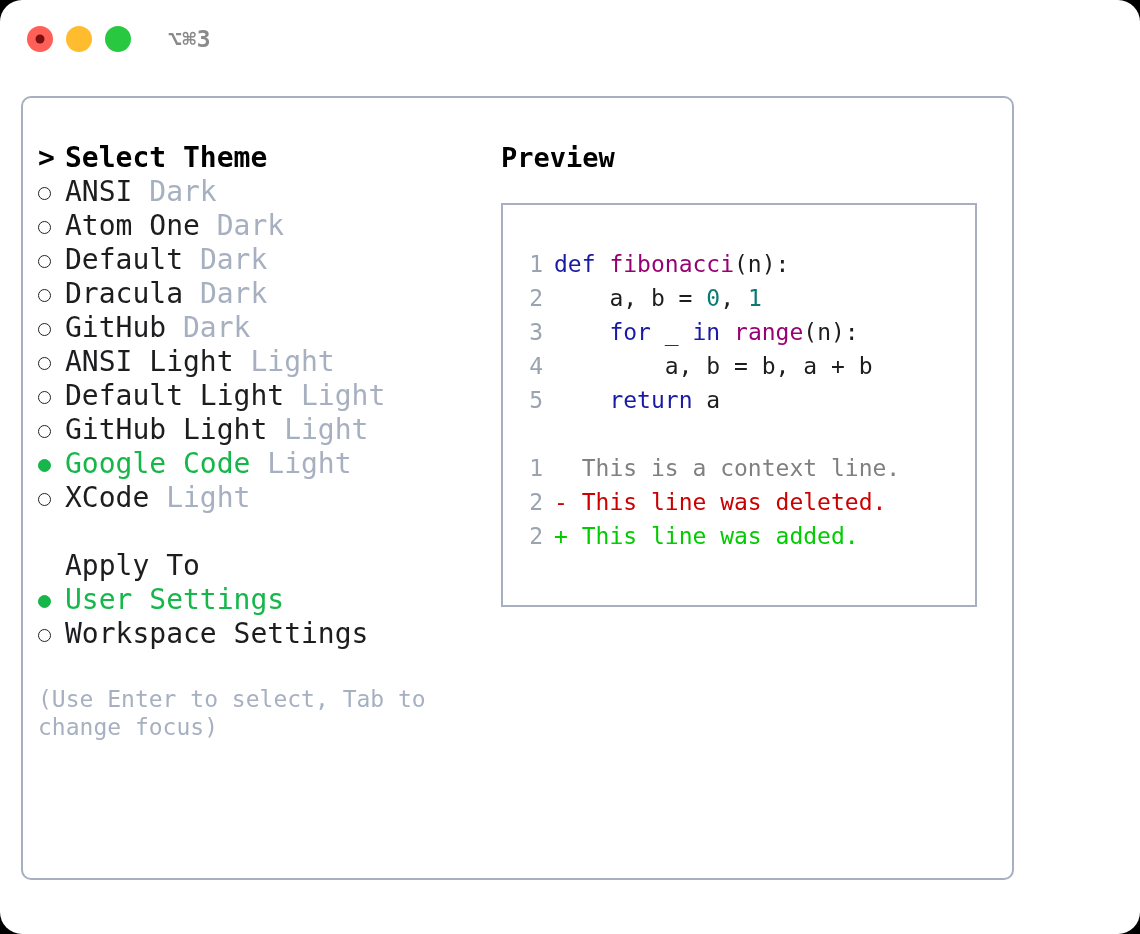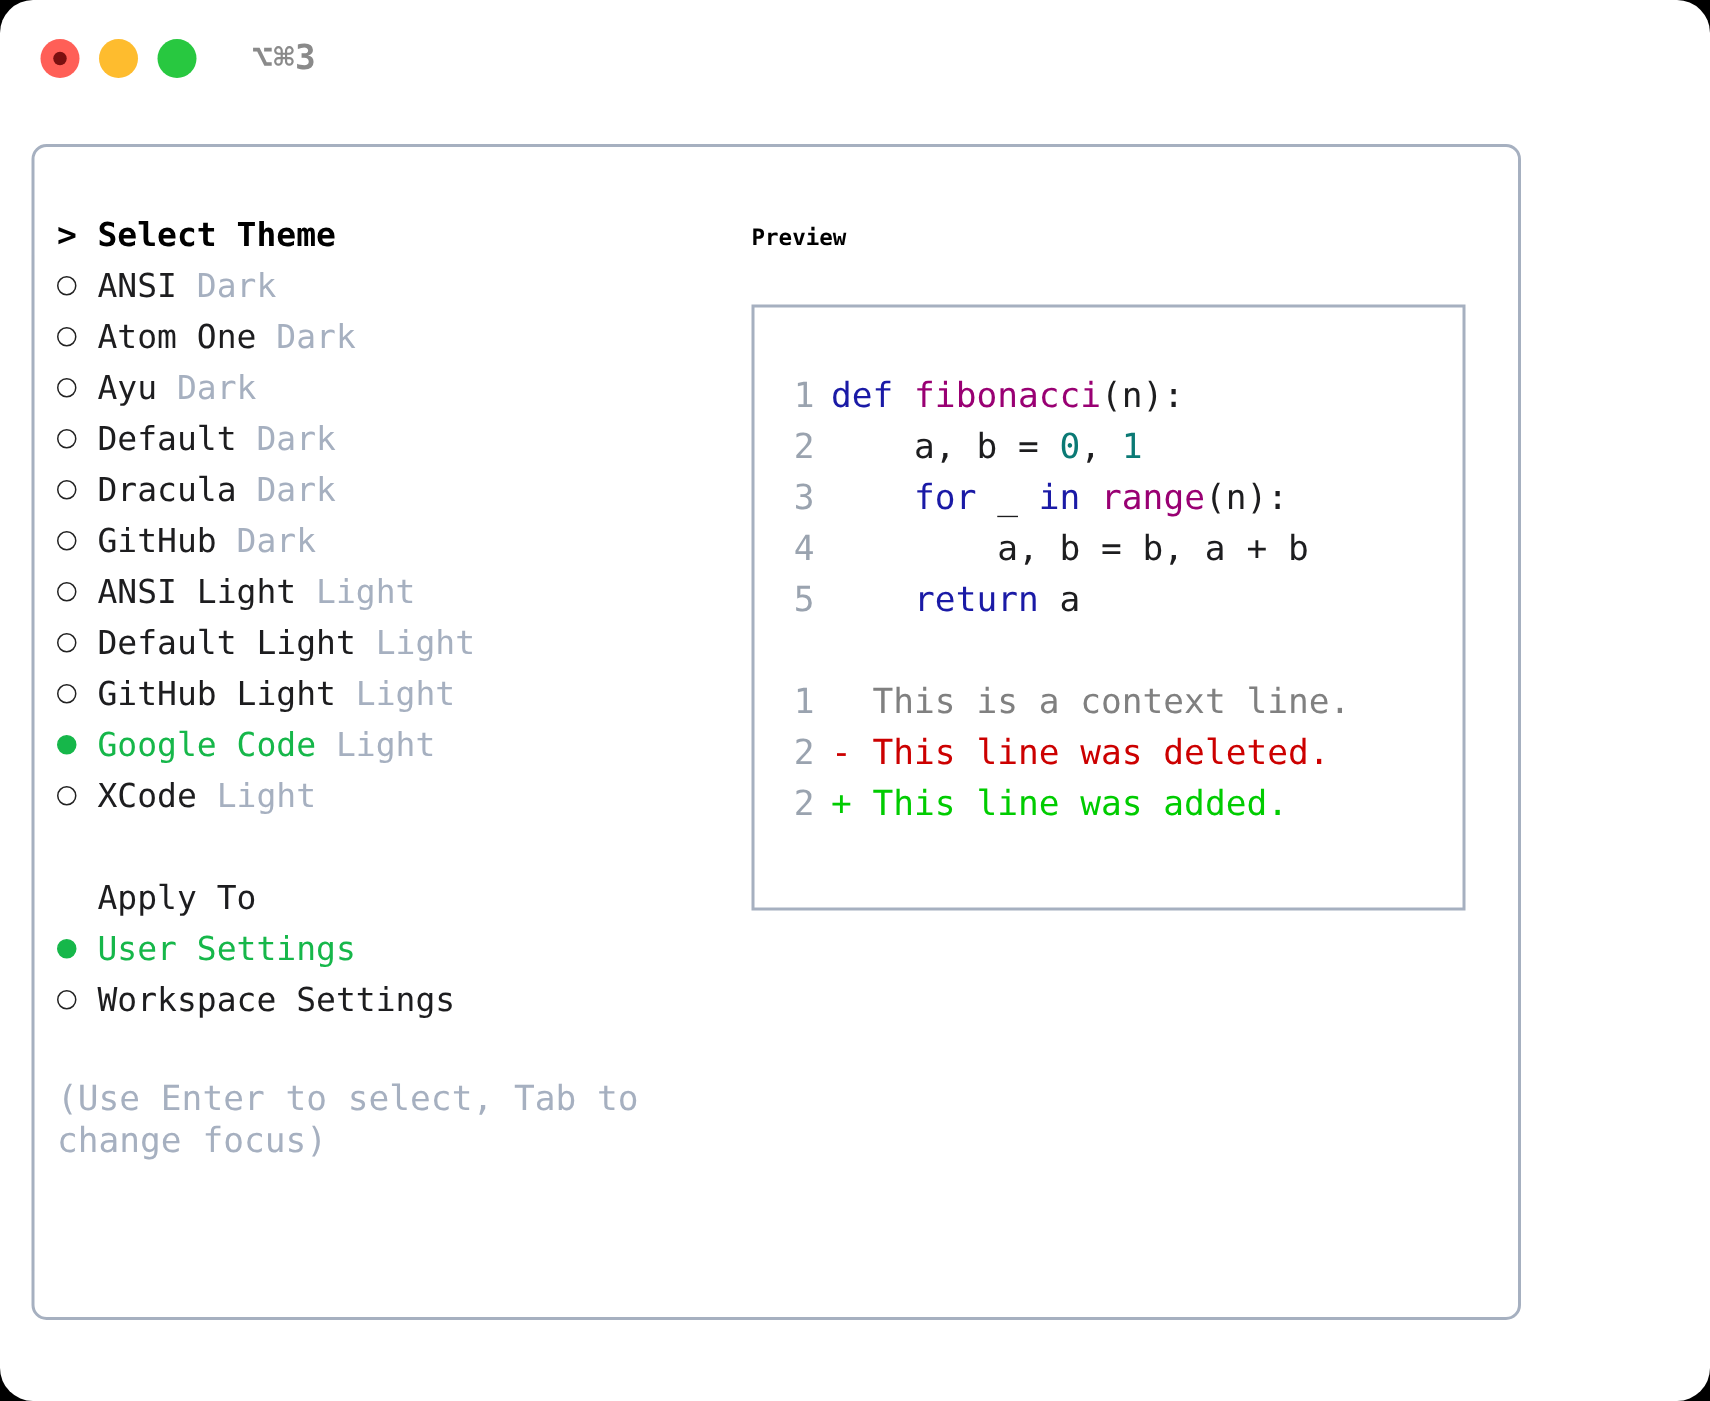--- a/index.html
+++ b/index.html
@@ -96,21 +96,21 @@
 
   
   .left-col {
     position: absolute;
     left: 15px;
     top: 43px;
     width: 430px;
   }
 
   .line {
-    font-size: 22px;
+    font-size: 28px;
     line-height: 34px;
     white-space: pre;
     color: #1d1d1f;
   }
 
   .section-title {
     font-weight: bold;
     color: #000000;
   }
 
@@ -154,21 +154,21 @@
 
   
   .right-col {
     position: absolute;
     left: 478px;
     top: 43px;
     width: 500px;
   }
 
   .preview-title {
-    font-size: 15px;
+    font-size: 27px;
     line-height: 34px;
     font-weight: bold;
     color: #000000;
     white-space: pre;
   }
 
   .preview-box {
     margin-top: 28px;
     width: 476px;
     height: 404px;
@@ -227,21 +227,20 @@
   <div class="panel">
     <div class="columns">
 
       <div class="left-col">
 
         <div class="line section-title"><span class="marker">&gt;</span><span>Select Theme</span></div>
 
         <div id="theme-list">
             <div class="line"><span class="marker"><span class="radio-dot"></span></span><span class="theme-name">ANSI</span><span> </span><span class="theme-tag">Dark</span></div>
             <div class="line"><span class="marker"><span class="radio-dot"></span></span><span class="theme-name">Atom One</span><span> </span><span class="theme-tag">Dark</span></div>
-            <div class="line"><span class="marker"><span class="radio-dot"></span></span><span class="theme-name">Ayu</span><span> </span><span class="theme-tag">Dark</span></div>
             <div class="line"><span class="marker"><span class="radio-dot"></span></span><span class="theme-name">Default</span><span> </span><span class="theme-tag">Dark</span></div>
             <div class="line"><span class="marker"><span class="radio-dot"></span></span><span class="theme-name">Dracula</span><span> </span><span class="theme-tag">Dark</span></div>
             <div class="line"><span class="marker"><span class="radio-dot"></span></span><span class="theme-name">GitHub</span><span> </span><span class="theme-tag">Dark</span></div>
             <div class="line"><span class="marker"><span class="radio-dot"></span></span><span class="theme-name">ANSI Light</span><span> </span><span class="theme-tag">Light</span></div>
             <div class="line"><span class="marker"><span class="radio-dot"></span></span><span class="theme-name">Default Light</span><span> </span><span class="theme-tag">Light</span></div>
             <div class="line"><span class="marker"><span class="radio-dot"></span></span><span class="theme-name">GitHub Light</span><span> </span><span class="theme-tag">Light</span></div>
             <div class="line"><span class="marker"><span class="radio-dot on"></span></span><span class="theme-name selected">Google Code</span><span> </span><span class="theme-tag">Light</span></div>
             <div class="line"><span class="marker"><span class="radio-dot"></span></span><span class="theme-name">XCode</span><span> </span><span class="theme-tag">Light</span></div>
           </div>
 

